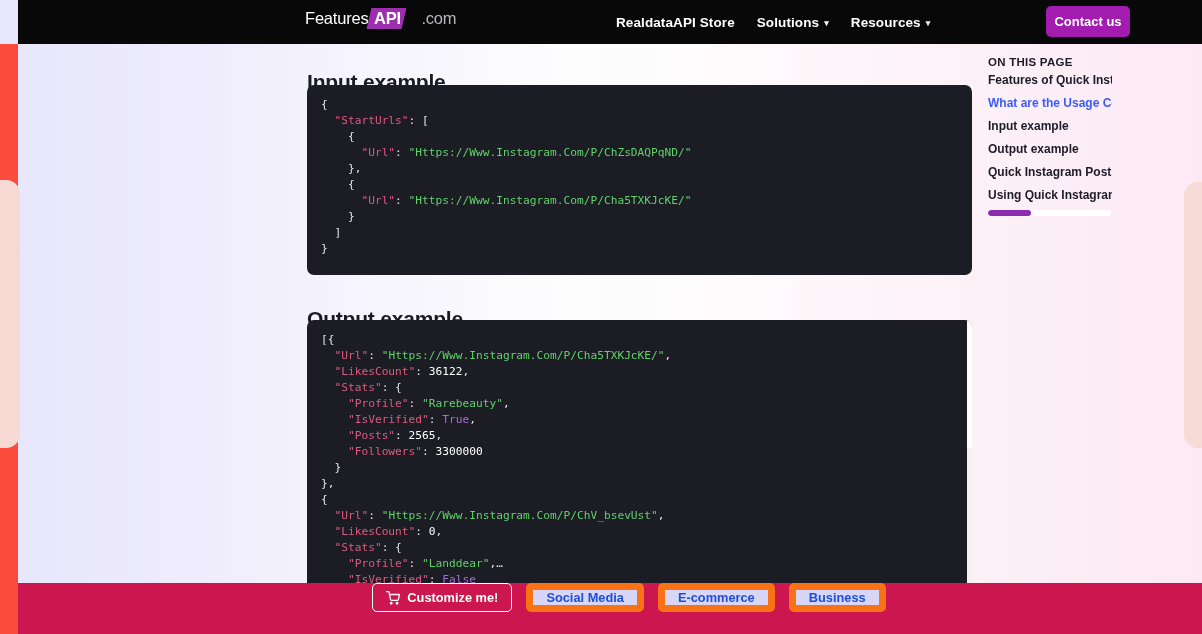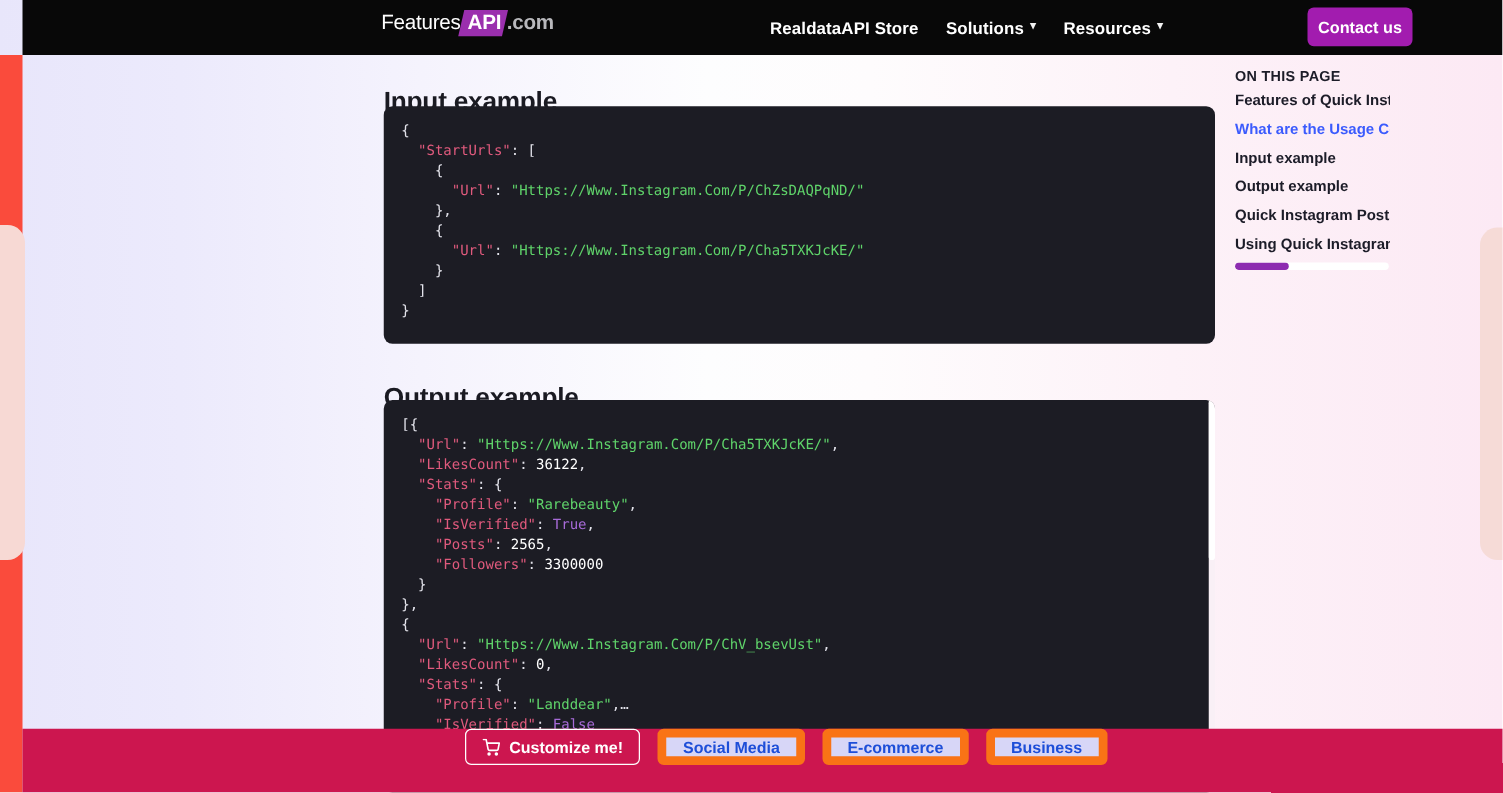--- a/index.html
+++ b/index.html
@@ -61,31 +61,31 @@
   .logo-a { color: #ffffff; font-weight: 500; }
   .logo-b {
     color: #ffffff; font-weight: 700;
     background: #9b2fae;
     padding: 1px 3px 1px 5px;
     transform: skewX(-13deg);
     display: inline-block;
     margin: 0 0px;
   }
   .logo-b span { display: inline-block; transform: skewX(13deg); }
-  .logo-c { color: #b8b8bc; font-weight: 700; margin-left: 2px; }
+  .logo-c { color: #b8b8bc; font-weight: 400; margin-left: 18px; }
 
   .nav-links {
     position: absolute; left: 598px; top: 0;
     height: 44px;
     display: flex; align-items: center; gap: 22px;
   }
   .nav-link {
     color: #ffffff; font-size: 13.5px; font-weight: 600;
     letter-spacing: 0.1px;
-    display: flex; gap: 5px;
+    display: flex; align-items: center; gap: 5px;
     cursor: pointer; white-space: nowrap;
   }
   .caret { font-size: 9px; line-height: 1; opacity: .95; position: relative; top: 1px; }
 
   .contact-btn {
     position: absolute; left: 1028px; top: 6px;
     width: 84px; height: 31px;
     background: #a21caf; color: #fff;
     border: none; border-radius: 5px;
     font-family: "Liberation Sans", sans-serif;

